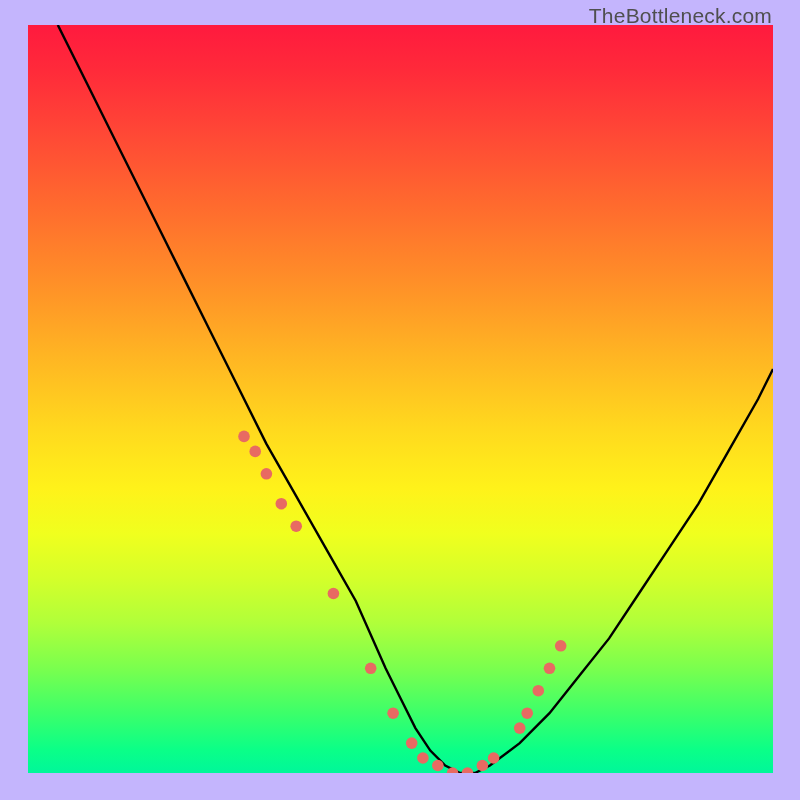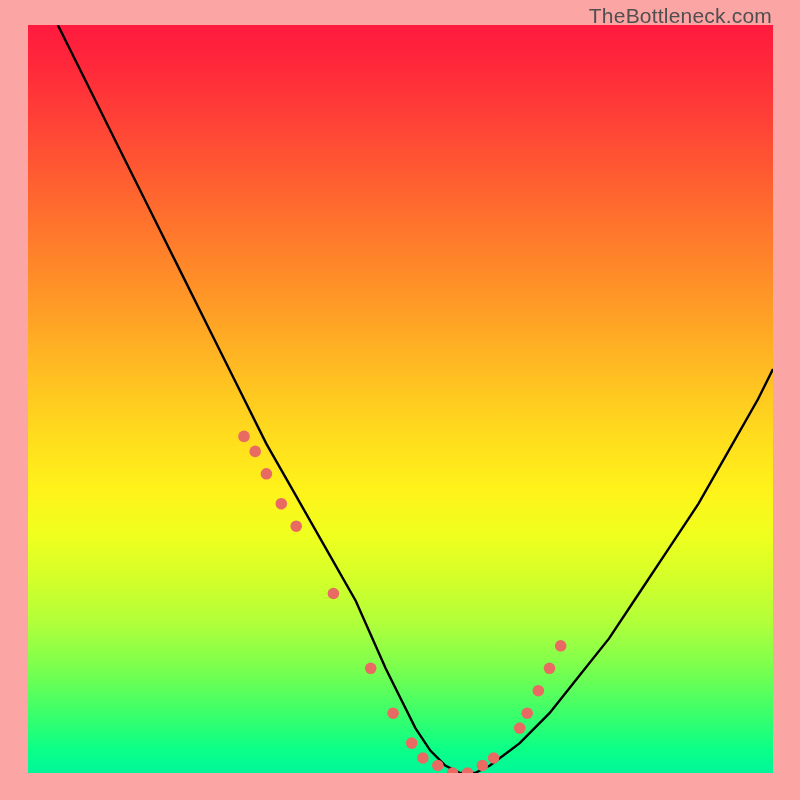--- a/index.html
+++ b/index.html
@@ -10,21 +10,21 @@
     background: #000;
     font-family: Arial, Helvetica, sans-serif;
     overflow: hidden;
   }
   .frame {
     position: absolute;
     left: 0;
     top: 0;
     width: 800px;
     height: 800px;
-    background: #fca5a5;
+    background: #c4b5fd;
   }
   .plot {
     position: absolute;
     left: 28px;
     top: 25px;
     width: 745px;
     height: 748px;
     
     background: linear-gradient(to bottom,
       #ff1a3e 0%,

